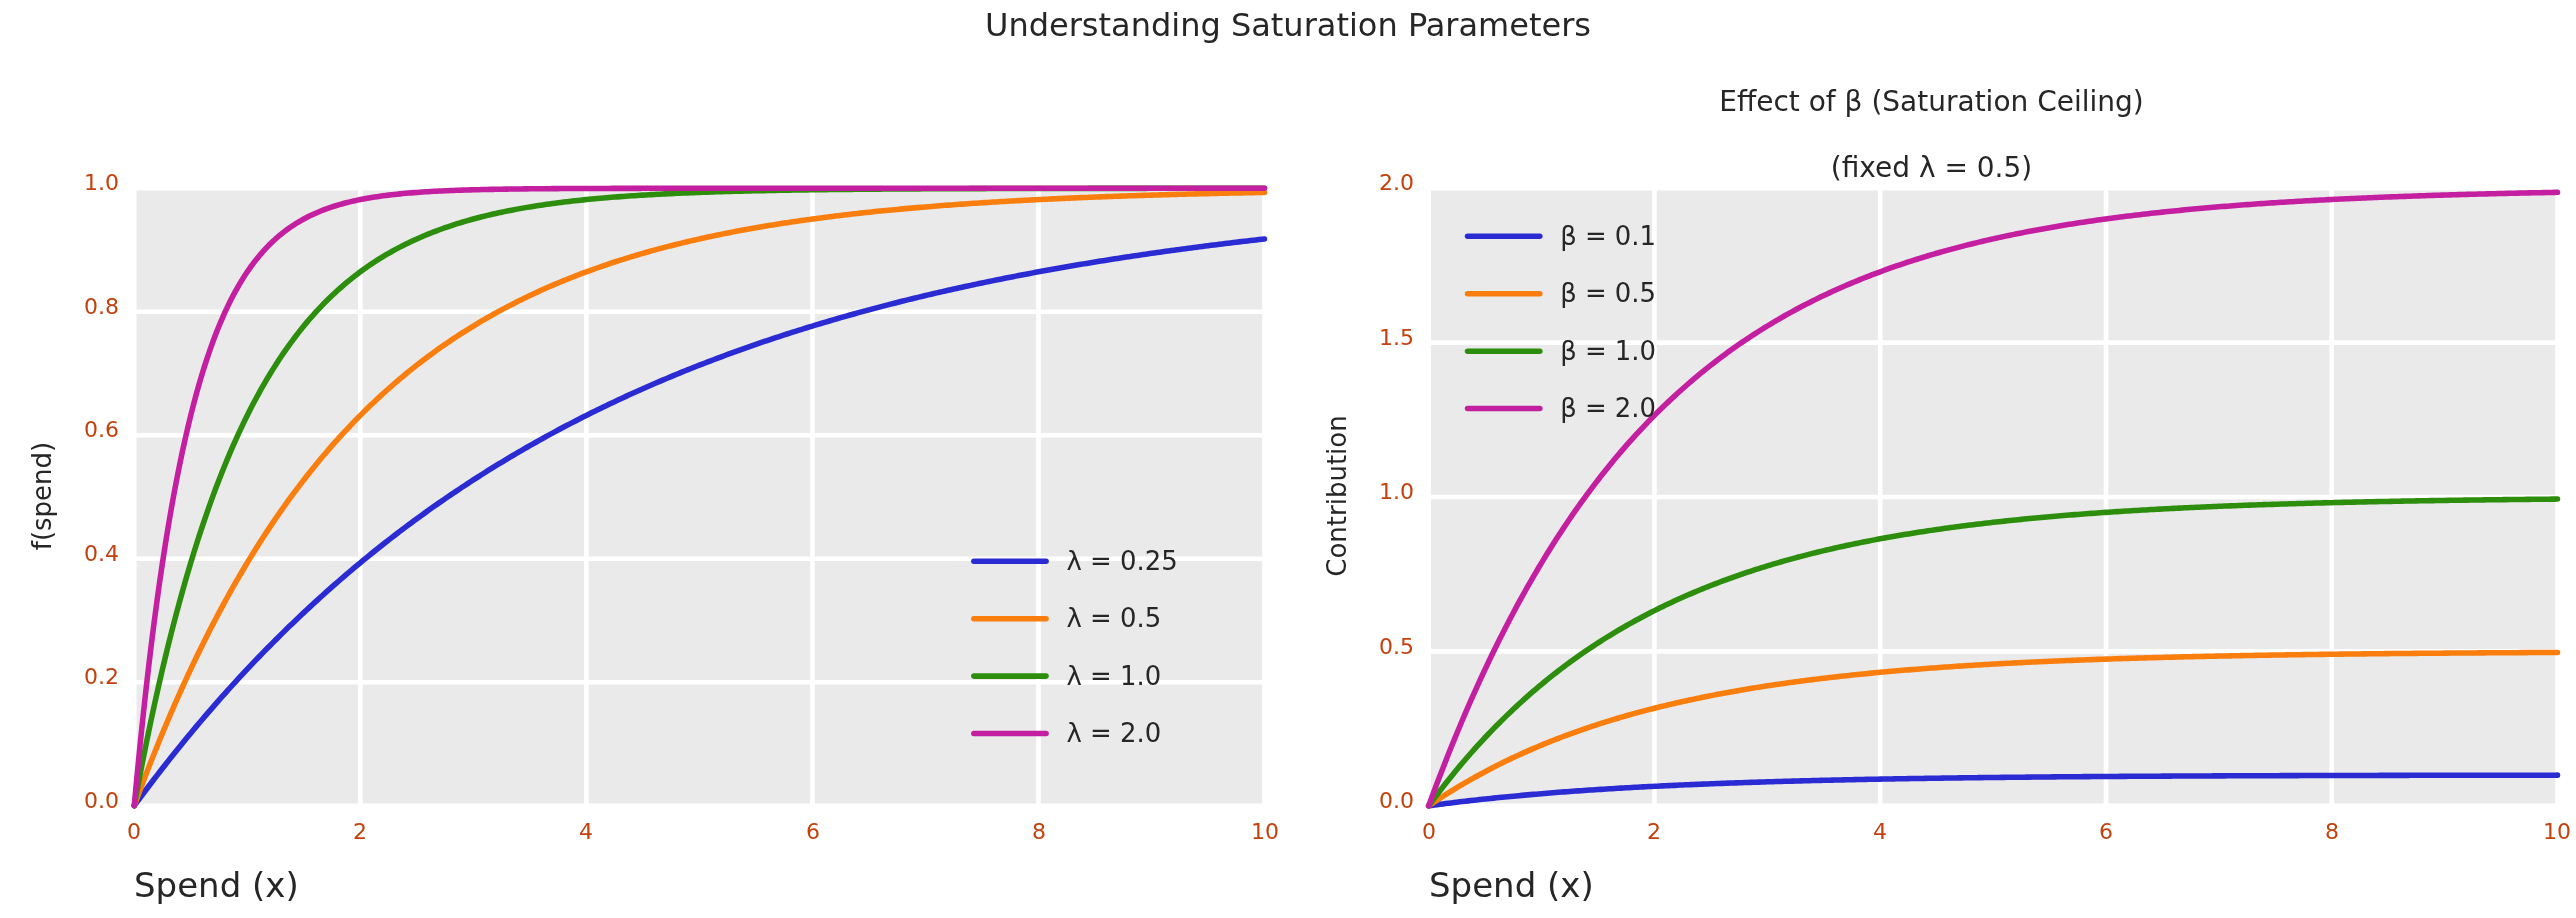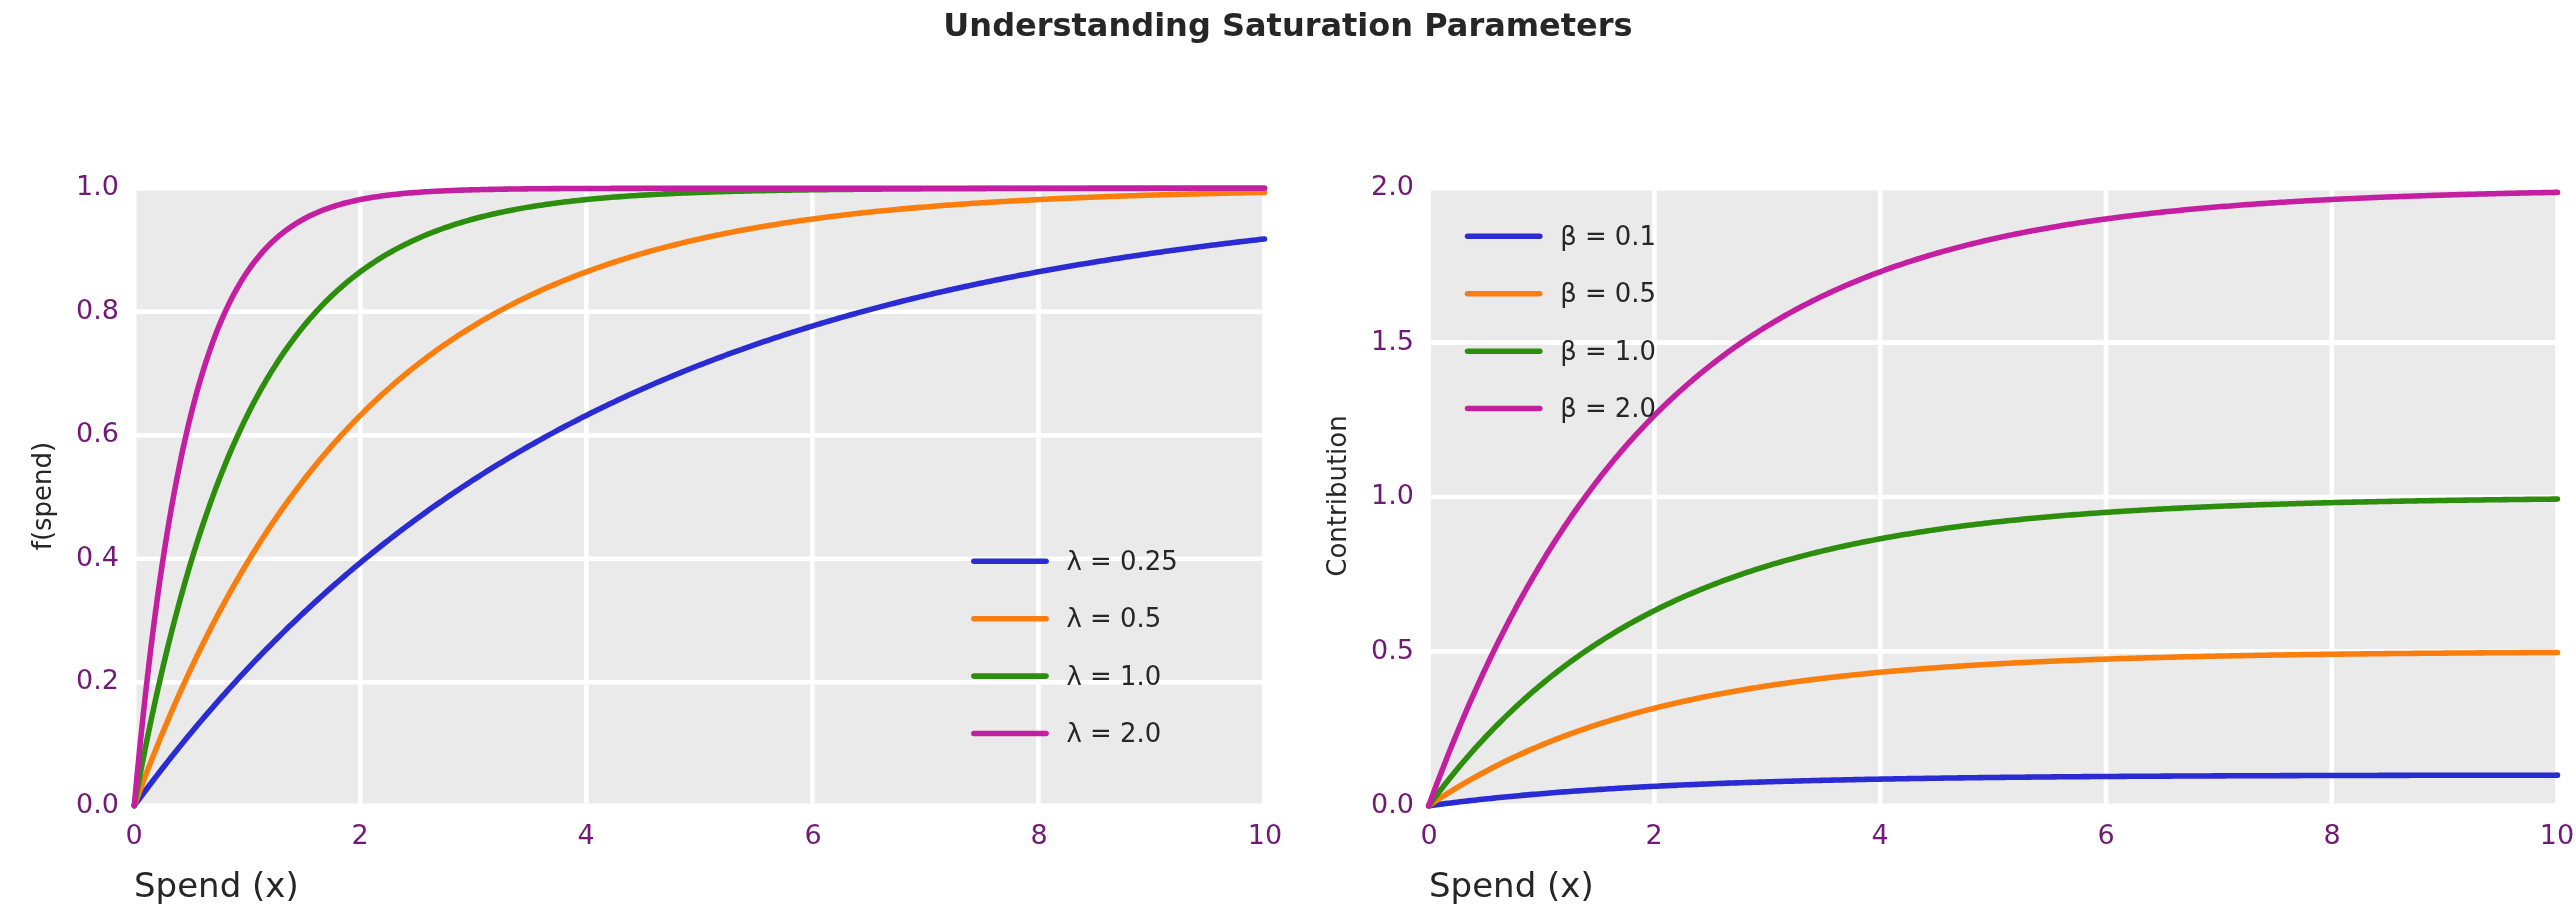--- a/index.html
+++ b/index.html
@@ -22,21 +22,21 @@
     height: 919px;
     background: #ffffff;
   }
   .suptitle {
     position: absolute;
     left: 0;
     top: 5.6px;
     width: 2576px;
     text-align: center;
     font-size: 32px;
-    font-weight: bold;
+    font-weight: normal;
     color: #262626;
     letter-spacing: 0px;
   }
   .panel {
     position: absolute;
     top: 0;
     height: 919px;
   }
   #panel-left  { left: 0px;    width: 1296px; }
   #panel-right { left: 1287px; width: 1289px; }
@@ -70,22 +70,22 @@
   }
   .xlabel {
     position: absolute;
     font-size: 34px;
     color: #262626;
     text-align: left;
     white-space: nowrap;
   }
   .tick-label {
     position: absolute;
-    font-size: 27px;
-    color: #701a75;
+    font-size: 22px;
+    color: #c2410c;
     white-space: nowrap;
   }
   .legend-text {
     font-size: 28px;
     fill: #262626;
     font-family: "DejaVu Sans", sans-serif;
     dominant-baseline: middle;
   }
 </style>
 </head>
@@ -133,20 +133,24 @@
       <div class="tick-label" style="left: 323px; width: 74px; text-align: center; top: 819px;">2</div>
       <div class="tick-label" style="left: 549px; width: 74px; text-align: center; top: 819px;">4</div>
       <div class="tick-label" style="left: 776px; width: 74px; text-align: center; top: 819px;">6</div>
       <div class="tick-label" style="left: 1002px; width: 74px; text-align: center; top: 819px;">8</div>
       <div class="tick-label" style="left: 1228px; width: 74px; text-align: center; top: 819px;">10</div>
       <div class="xlabel" style="left: 134px; width: 1131px; top: 865px;">Spend (x)</div>
       <div class="ylabel" style="left: -12.5px; top: 481px;">f(spend)</div>
     </div>
 
   <div class="panel" id="panel-right">
+    <div class="subtitle">
+      <span>Effect of β (Saturation Ceiling)</span><br>
+      <span>(fixed λ = 0.5)</span>
+    </div>
     <svg class="axes-svg" id="svg-right" viewBox="0 0 1392 992" width="1289" height="919">
         <rect x="153" y="203" width="1219" height="667" fill="#EAEAEA"></rect>
         <line x1="153" y1="870" x2="1372" y2="870" stroke="#FFFFFF" stroke-width="5"></line>
         <line x1="153" y1="703.25" x2="1372" y2="703.25" stroke="#FFFFFF" stroke-width="5"></line>
         <line x1="153" y1="536.5" x2="1372" y2="536.5" stroke="#FFFFFF" stroke-width="5"></line>
         <line x1="153" y1="369.75" x2="1372" y2="369.75" stroke="#FFFFFF" stroke-width="5"></line>
         <line x1="153" y1="203" x2="1372" y2="203" stroke="#FFFFFF" stroke-width="5"></line>
         <line x1="153" y1="203" x2="153" y2="870" stroke="#FFFFFF" stroke-width="5"></line>
         <line x1="396.8" y1="203" x2="396.8" y2="870" stroke="#FFFFFF" stroke-width="5"></line>
         <line x1="640.6" y1="203" x2="640.6" y2="870" stroke="#FFFFFF" stroke-width="5"></line>

